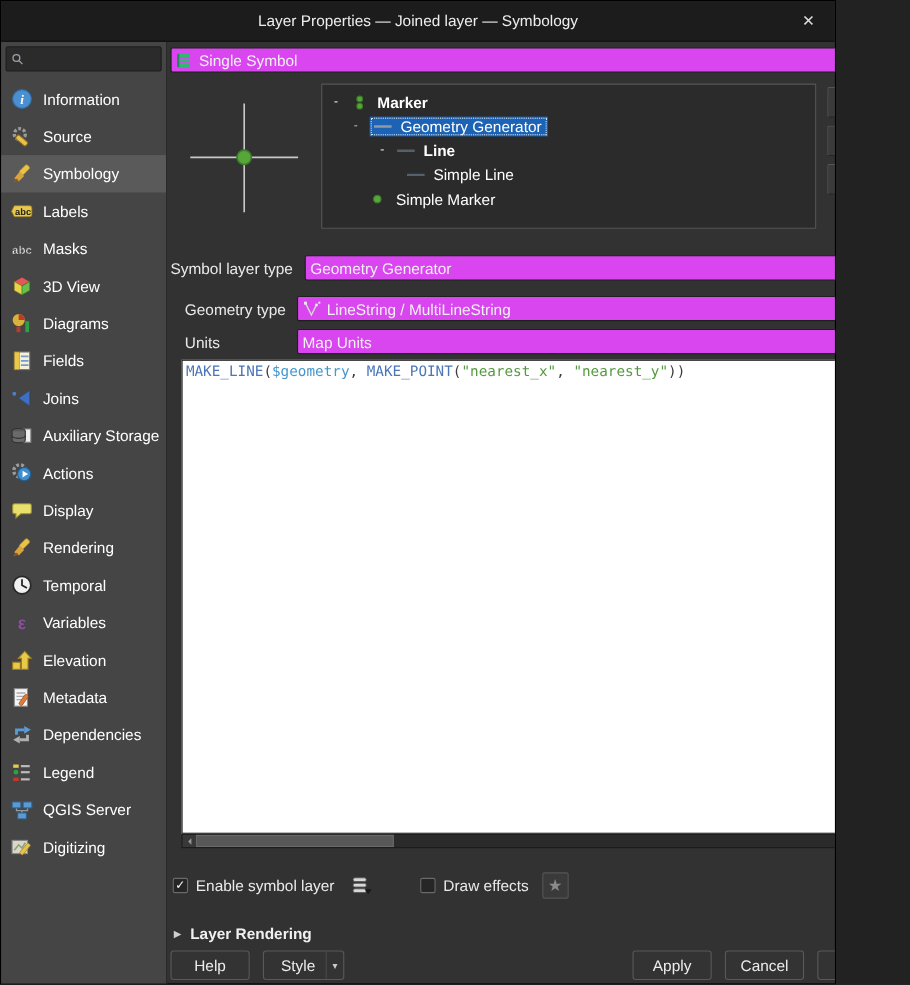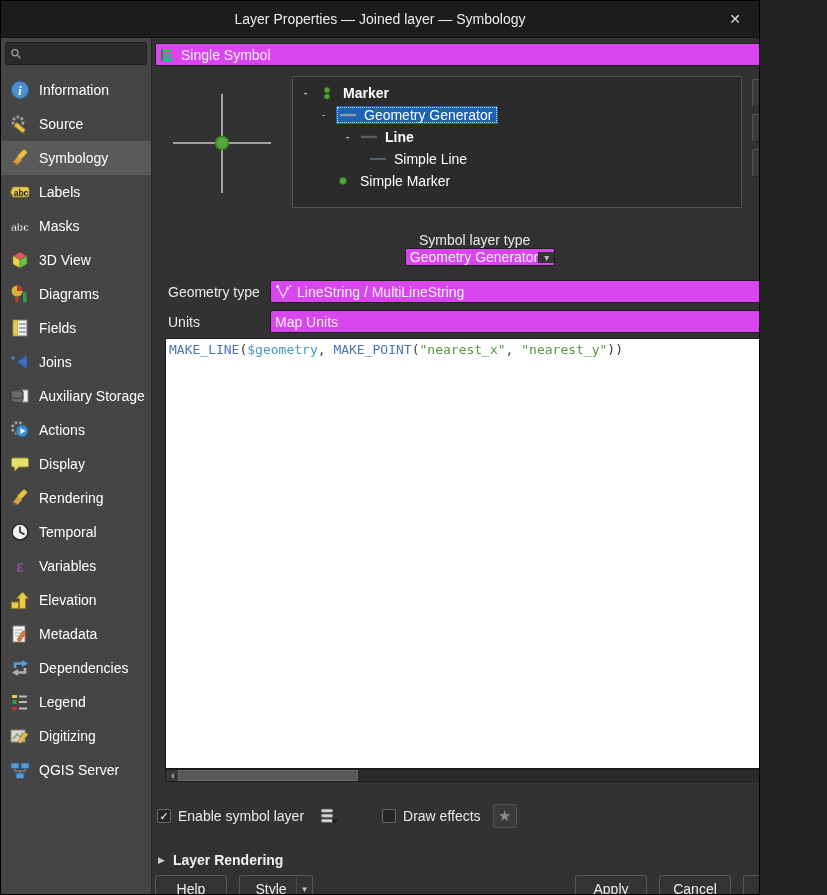--- a/index.html
+++ b/index.html
@@ -81,21 +81,21 @@
   .tbtn {
     width:30px; height:28px; background:#3a3a3a; border:1px solid #242424;
     border-top-color:#555; border-left-color:#555; border-radius:2px;
     display:flex; align-items:center; justify-content:center; cursor:default;
   }
   .tbtn.disabled { opacity:.9; }
   
   .frow { display:flex; align-items:center; }
   .frow .lbl { font-size:14px; color:#eaeaea; flex:none; }
   .frow .combo { flex:1; }
-  .frow1 { margin:21px 15px 0 3px;flex-direction:column; } .frow1 .lbl { width:122px; }
+  .frow1 { margin:21px 15px 0 3px; } .frow1 .lbl { width:122px; }
   .frow2 { margin:14px 10px 0 16px; } .frow2 .lbl { width:102px; }
   .frow3 { margin:7px 21px 0 16px; } .frow3 .lbl { width:102px; }
   .combo .gicon { width:18px; height:18px; margin-right:4px; }
   
   .editor-row { display:flex; margin:5px 0 0 13px; }
   .editor {
     width:607px; height:431px; background:#fff; border:1px solid #191919;
     font-family:"DejaVu Sans Mono", monospace; font-size:13px; padding:2px 3px;
     white-space:pre; overflow:hidden; color:#333; line-height:17px;
   }
@@ -311,34 +311,34 @@
               <rect x="9" y="3.5" width="8" height="2" fill="#bbb"></rect>
               <circle cx="4.5" cy="10" r="2.2" fill="#2f9e44"></circle>
               <rect x="9" y="9" width="8" height="2" fill="#bbb"></rect>
               <rect x="2" y="15" width="5" height="3" fill="#c0392b"></rect>
               <rect x="9" y="15.5" width="8" height="2" fill="#bbb"></rect>
             </svg>
           <span class="txt">Legend</span>
         </div>
         <div class="nav-item">
           <svg class="i" viewBox="0 0 20 20">
-              <rect x="1" y="4" width="14" height="12" fill="#dcd6c4" stroke="#888"></rect>
-              <path d="M3 13 L7 8 L10 11 L13 6" stroke="#8aa07a" stroke-width="1.4" fill="none"></path>
-              <rect x="11" y="6" width="3.5" height="12" rx="1" transform="rotate(40 13 12)" fill="#e8c24a" stroke="#9a7d1f" stroke-width="0.6"></rect>
-            </svg>
-          <span class="txt">Digitizing</span>
-        </div>
-        <div class="nav-item">
-          <svg class="i" viewBox="0 0 20 20">
               <path d="M5 8 v3 h10 v-3 M10 11 v2" stroke="#999" fill="none" stroke-width="1.2"></path>
               <rect x="1" y="3" width="8" height="5.5" fill="#5b9bd5" stroke="#2f5f85"></rect>
               <rect x="11" y="3" width="8" height="5.5" fill="#5b9bd5" stroke="#2f5f85"></rect>
               <rect x="6" y="13" width="8" height="5.5" fill="#5b9bd5" stroke="#2f5f85"></rect>
             </svg>
           <span class="txt">QGIS Server</span>
+        </div>
+        <div class="nav-item">
+          <svg class="i" viewBox="0 0 20 20">
+              <rect x="1" y="4" width="14" height="12" fill="#dcd6c4" stroke="#888"></rect>
+              <path d="M3 13 L7 8 L10 11 L13 6" stroke="#8aa07a" stroke-width="1.4" fill="none"></path>
+              <rect x="11" y="6" width="3.5" height="12" rx="1" transform="rotate(40 13 12)" fill="#e8c24a" stroke="#9a7d1f" stroke-width="0.6"></rect>
+            </svg>
+          <span class="txt">Digitizing</span>
         </div>
 
       </div>
     </div>
 
     <div class="main">
 
       <div class="combo renderer-combo">
         <svg class="ci" viewBox="0 0 16 16">
             <rect x="1" y="2" width="11" height="3" fill="#2eb872"></rect>

